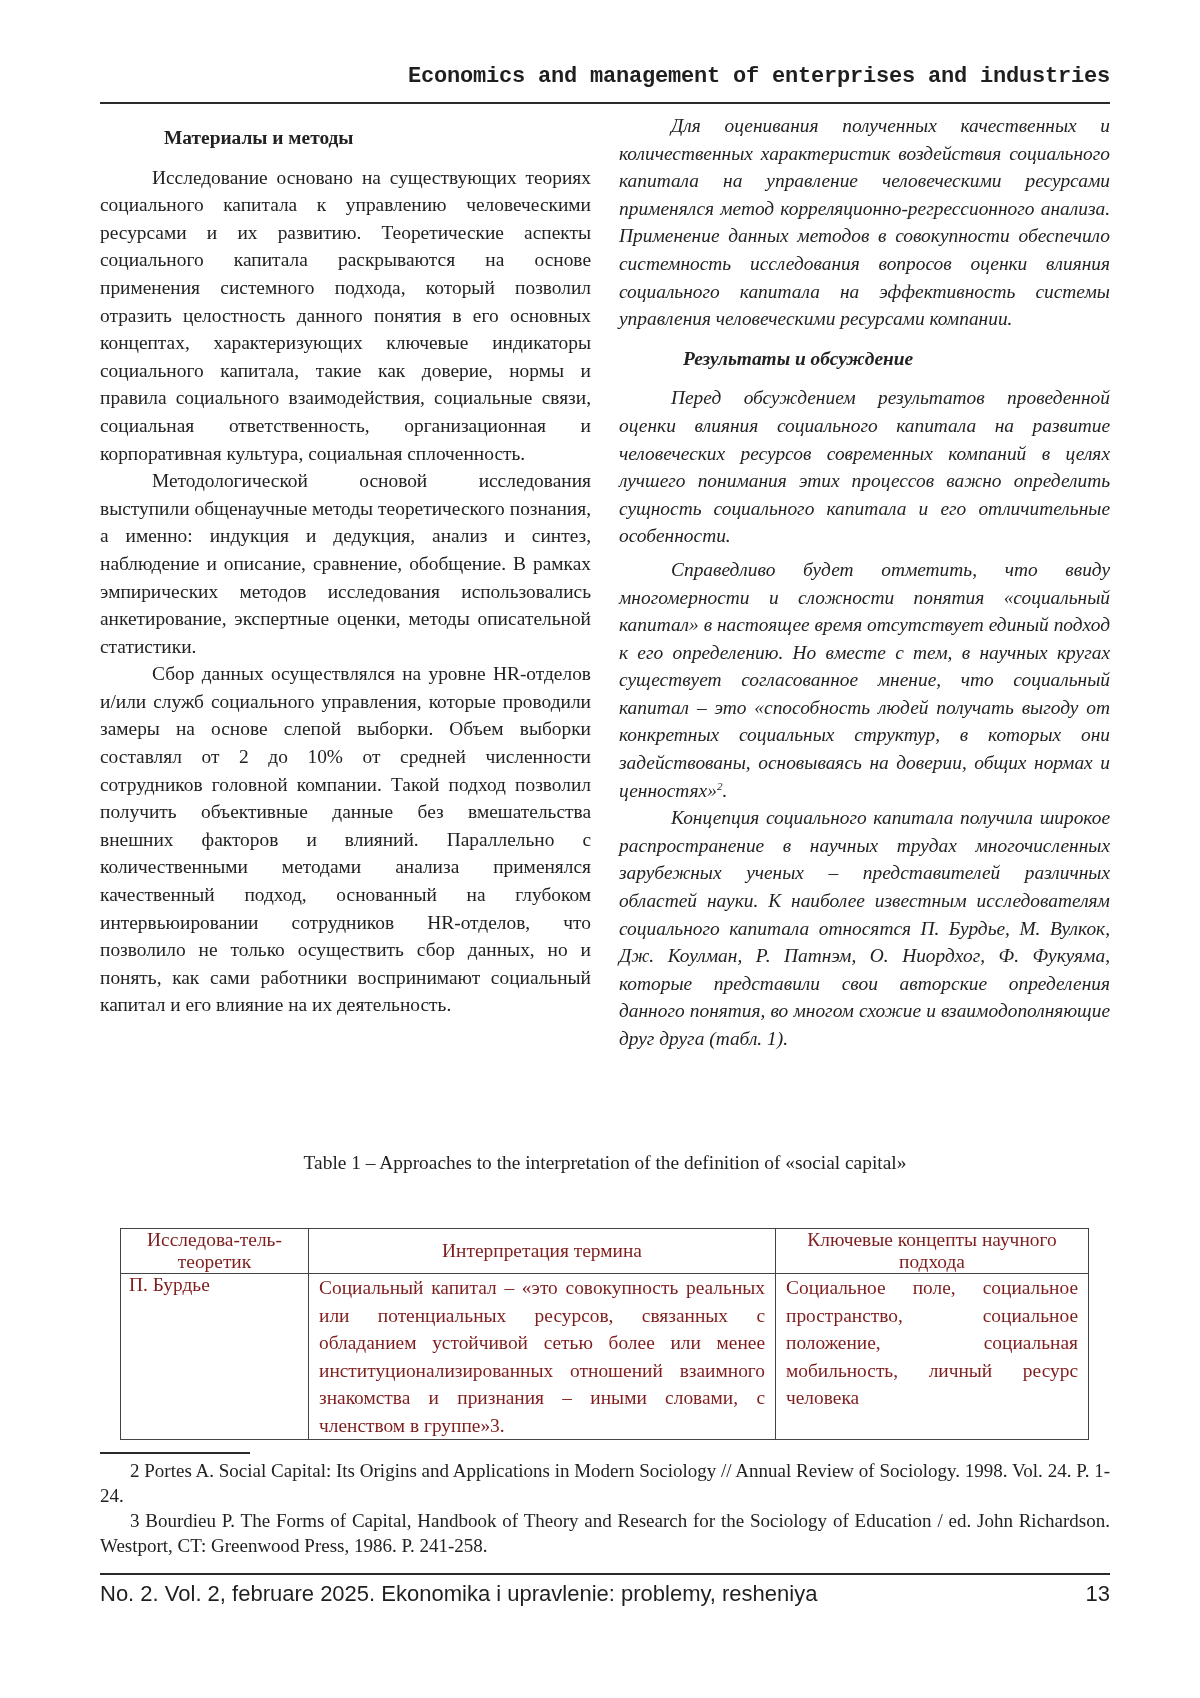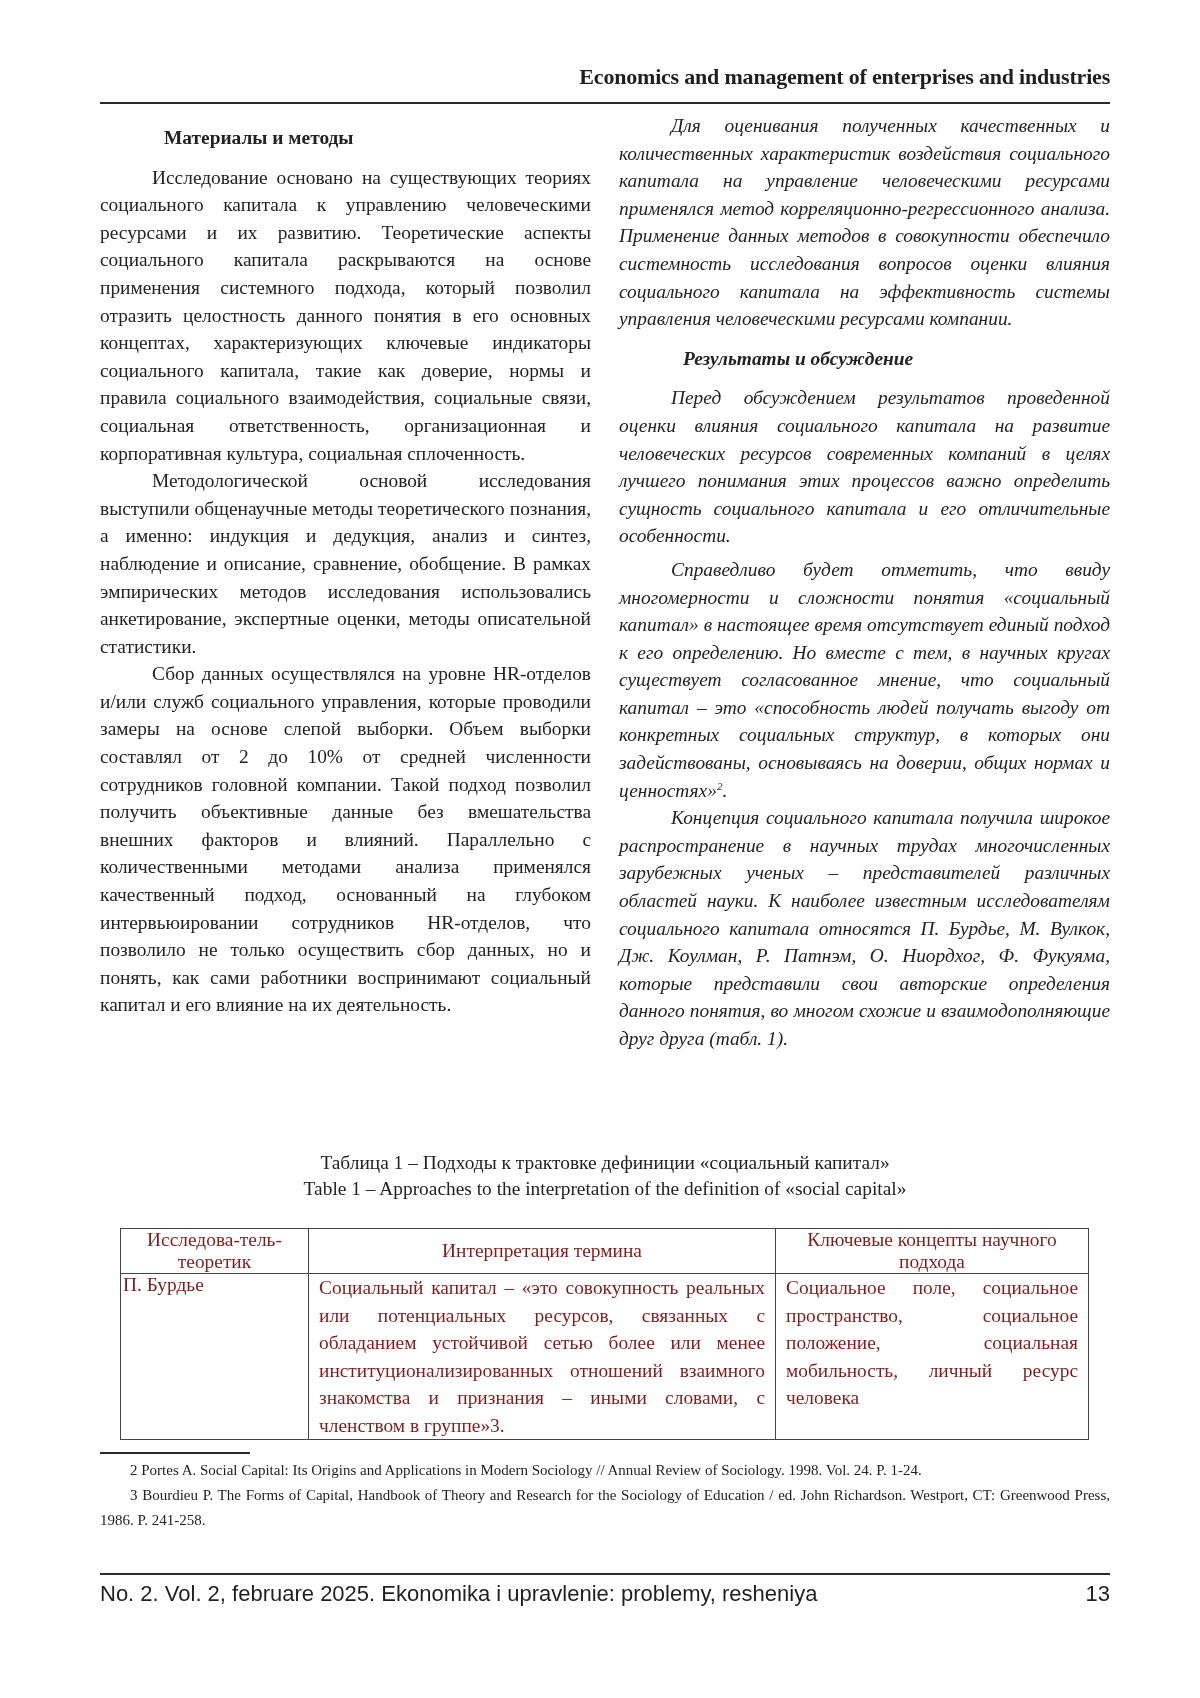--- a/index.html
+++ b/index.html
@@ -1,21 +1,21 @@
 <!DOCTYPE html>
 <html><head>
   <meta charset="utf-8">
   <style>
     html, body { margin: 0; padding: 0; background: #ffffff; }
     body { width: 1200px; height: 1698px; position: relative; overflow: hidden; color: #1f1f1f; }
     .page { position: absolute; left: 0; top: 0; width: 1200px; height: 1698px; }
 
     .running-head {
       position: absolute; left: 100px; top: 64px; width: 1010px; text-align: right;
-      font-family: Liberation Serif, serif; font-weight: bold; font-size: 22px; color: #1f1f1f;
+      font-family: Liberation Mono, monospace; font-weight: bold; font-size: 22px; color: #1f1f1f;
       letter-spacing: -0.2px;
     }
     .rule-top { position: absolute; left: 100px; top: 102px; width: 1010px; height: 2px; background: #2a2a2a; }
 
     .col {
       position: absolute; top: 112px; width: 491px;
       font-family: "Liberation Serif", serif; font-size: 19.4px; line-height: 27.6px; color: #222;
       text-align: justify; hyphens: manual;
     }
     .col.left { left: 100px; }
@@ -31,26 +31,26 @@
     }
 
     table.data-table {
       position: absolute; left: 120px; top: 1228px; width: 968px;
       border-collapse: collapse; font-family: "Liberation Serif", serif; font-size: 19.4px; color: #7f1d1d;
       table-layout: fixed;
     }
     table.data-table th, table.data-table td { border: 1.5px solid #444; vertical-align: top; padding: 0 10px; }
     table.data-table th { font-weight: normal; text-align: center; line-height: 22px; height: 44px; vertical-align: middle; padding: 0 6px; overflow: hidden; }
     table.data-table td { line-height: 27.5px; text-align: justify; height: 155px; overflow: hidden; }
-    table.data-table td.c1 { text-align: left; padding-left: 2px; line-height: 22px; }
+    table.data-table td.c1 { text-align: left; padding-left: 8px; line-height: 22px; }
 
     .fn-rule { position: absolute; left: 100px; top: 1452px; width: 150px; height: 2px; background: #2a2a2a; }
     .footnotes {
       position: absolute; left: 100px; top: 1458px; width: 1010px;
-      font-family: "Liberation Serif", serif; font-size: 15px; line-height: 25px; color: #222; text-align: justify;
+      font-family: "Liberation Serif", serif; font-size: 19px; line-height: 25px; color: #222; text-align: justify;
     }
     .footnotes p { margin: 0; text-indent: 30px; }
 
     .rule-bottom { position: absolute; left: 100px; top: 1573px; width: 1010px; height: 2px; background: #2a2a2a; }
     .running-foot {
       position: absolute; left: 100px; top: 1580px; width: 1010px;
       font-family: "Liberation Sans", sans-serif; font-size: 22px; color: #1f1f1f; line-height: 28px;
     }
     .running-foot .journal { float: left; }
     .running-foot .page-number { float: right; }
@@ -73,21 +73,20 @@
   <div class="col right">
     <p>Для оценивания полученных качественных и количественных характеристик воздействия социального капитала на управление человеческими ресурсами применялся метод корреляционно-регрессионного анализа. Применение данных методов в совокупности обеспечило системность исследования вопросов оценки влияния социального капитала на эффективность системы управления человеческими ресурсами компании.</p>
     <h3>Результаты и обсуждение</h3>
     <p>Перед обсуждением результатов проведенной оценки влияния социального капитала на развитие человеческих ресурсов современных компаний в целях лучшего понимания этих процессов важно определить сущность социального капитала и его отличительные особенности.</p>
     <div class="para-gap"></div>
     <p><span>Справедливо будет отметить, что ввиду многомерности и сложности понятия «социальный капитал» в настоящее время отсутствует единый подход к его определению. Но вместе с тем, в научных кругах существует согласованное мнение, что социальный капитал – это «способность людей получать выгоду от конкретных социальных структур, в которых они задействованы, основываясь на доверии, общих нормах и ценностях»</span><sup>2</sup><span>.</span></p>
     <p>Концепция социального капитала получила широкое распространение в научных трудах многочисленных зарубежных ученых – представителей различных областей науки. К наиболее известным исследователям социального капитала относятся П. Бурдье, М. Вулкок, Дж. Коулман, Р. Патнэм, О. Ниордхог, Ф. Фукуяма, которые представили свои авторские определения данного понятия, во многом схожие и взаимодополняющие друг друга (табл. 1).</p>
   </div>
 
   <div class="caption">
-    <div>Таблица 1 – Подходы к трактовке дефиниции «социальный капитал»</div>
     <div>Table 1 – Approaches to the interpretation of the definition of «social capital»</div>
   </div>
 
   <table class="data-table">
     <colgroup>
       <col style="width:188px">
       <col style="width:467px">
       <col style="width:313px">
     </colgroup>
     <thead>

